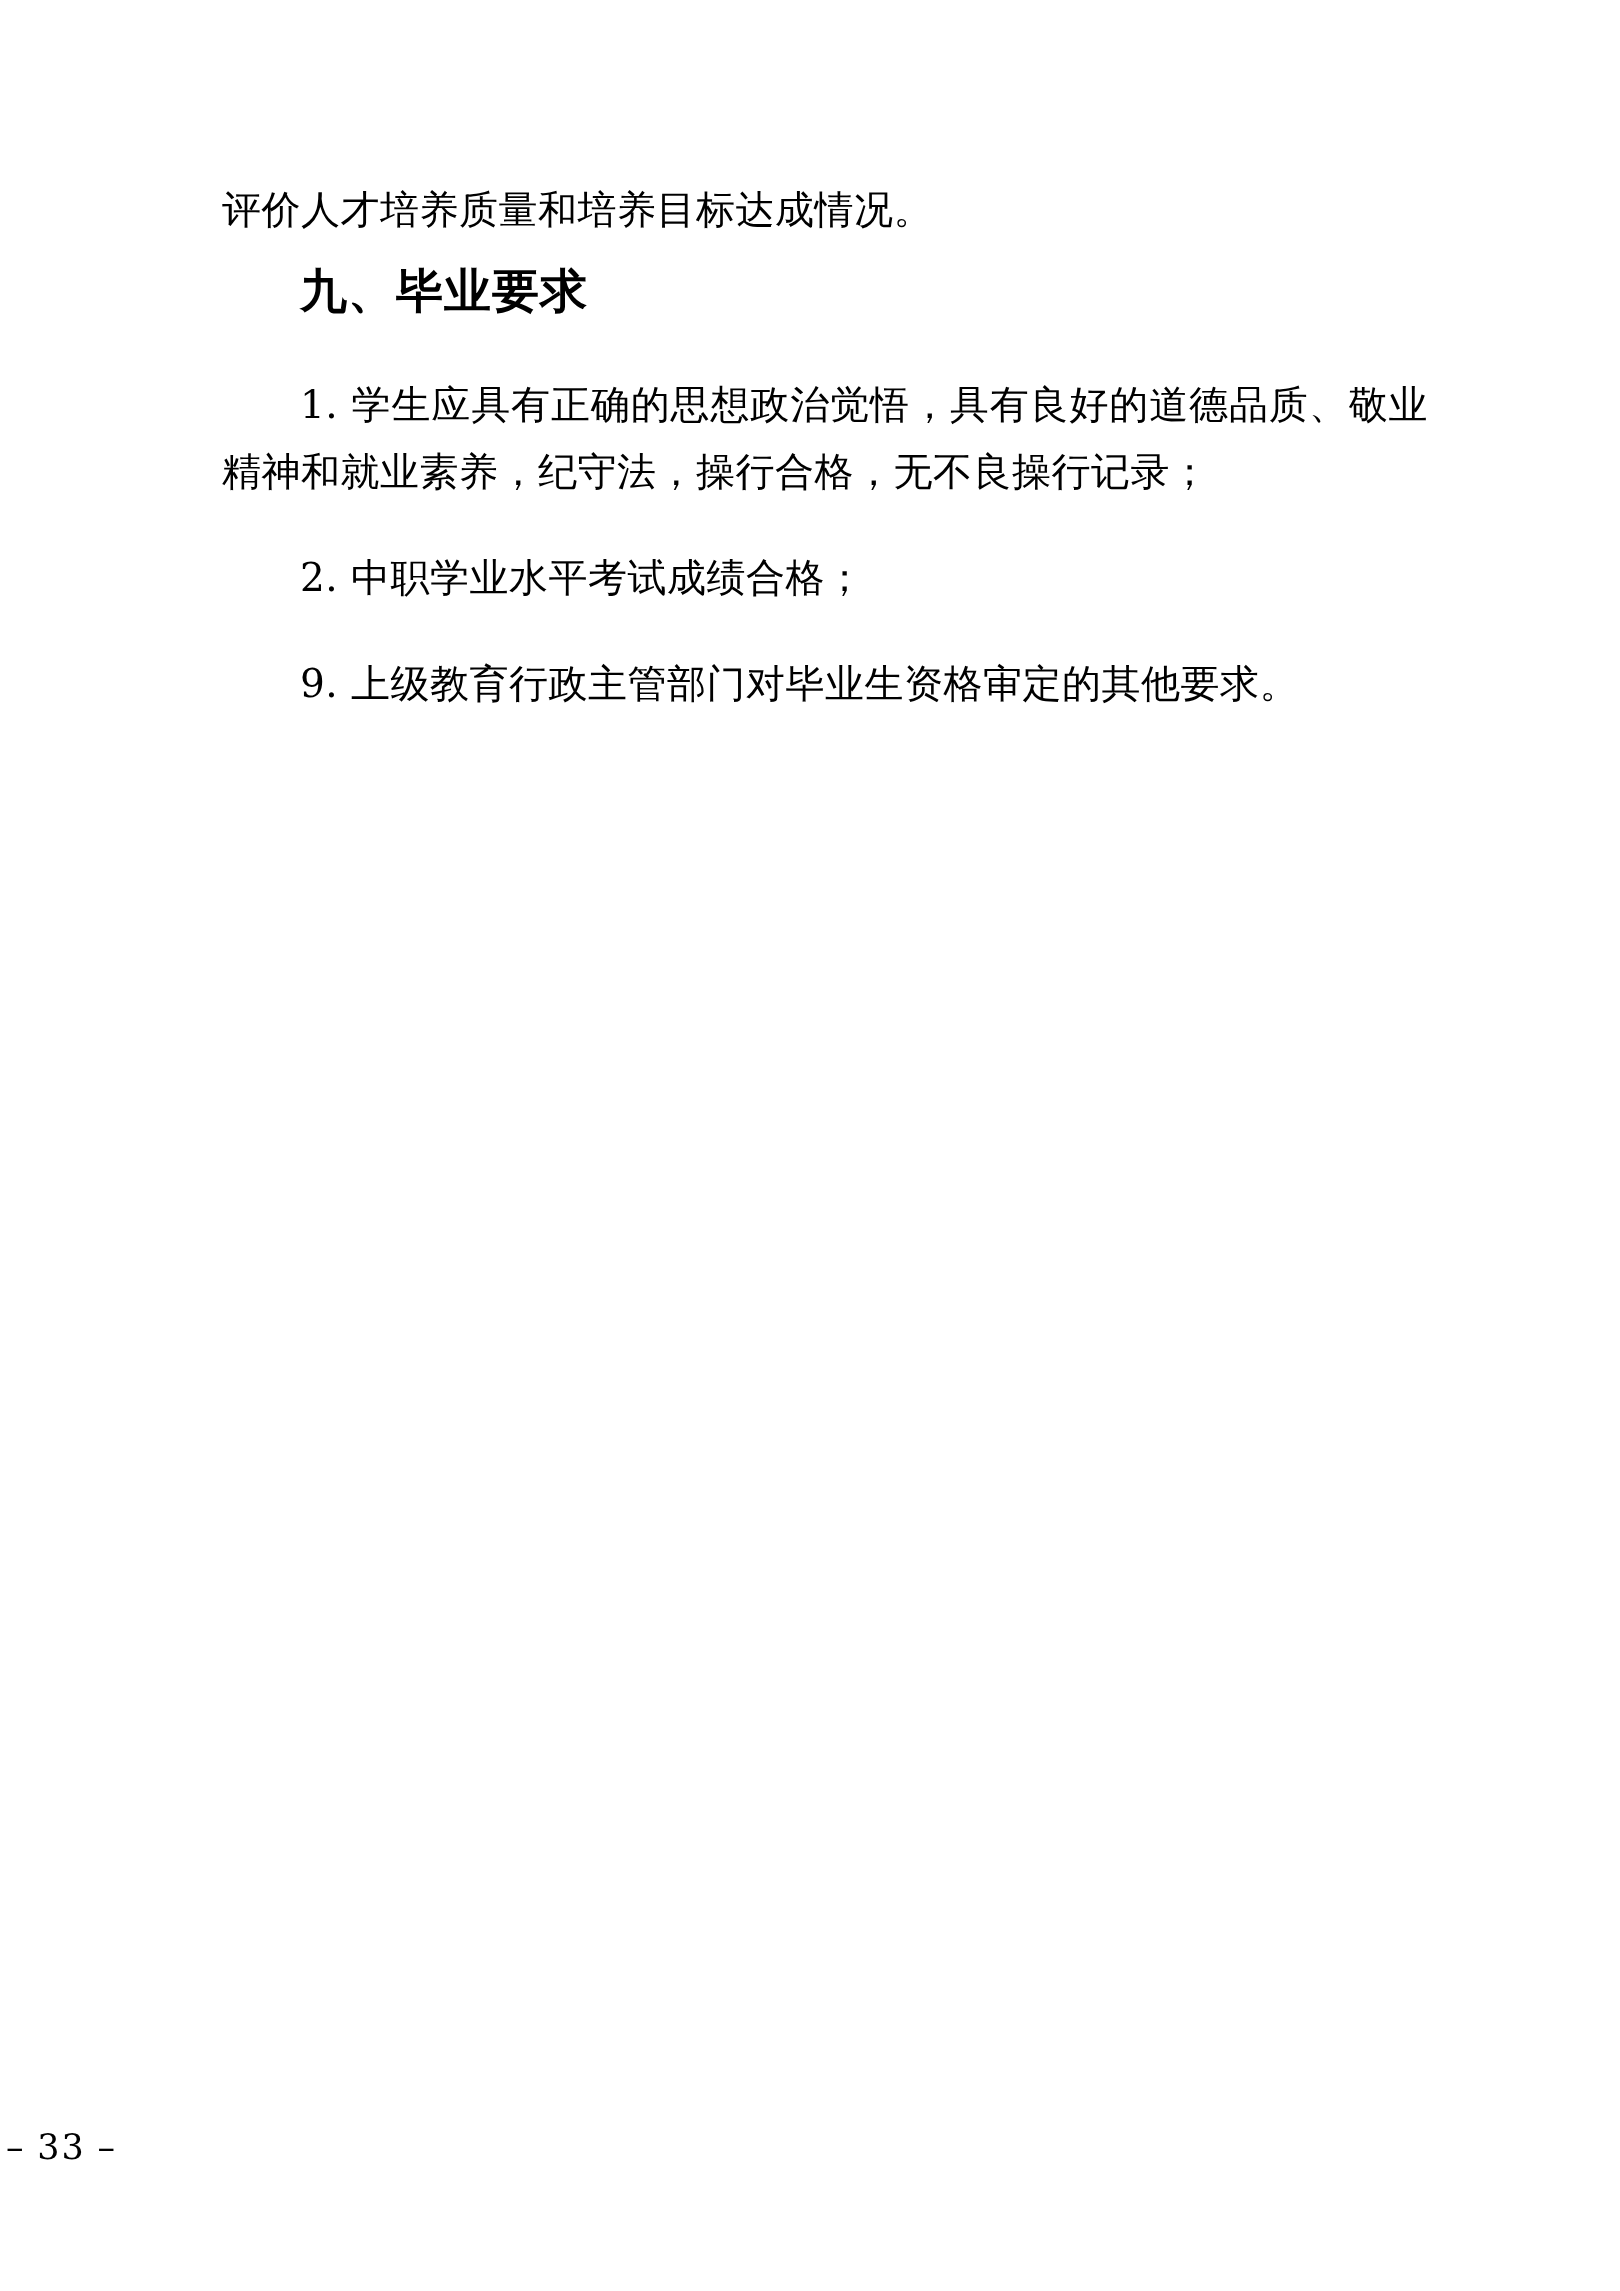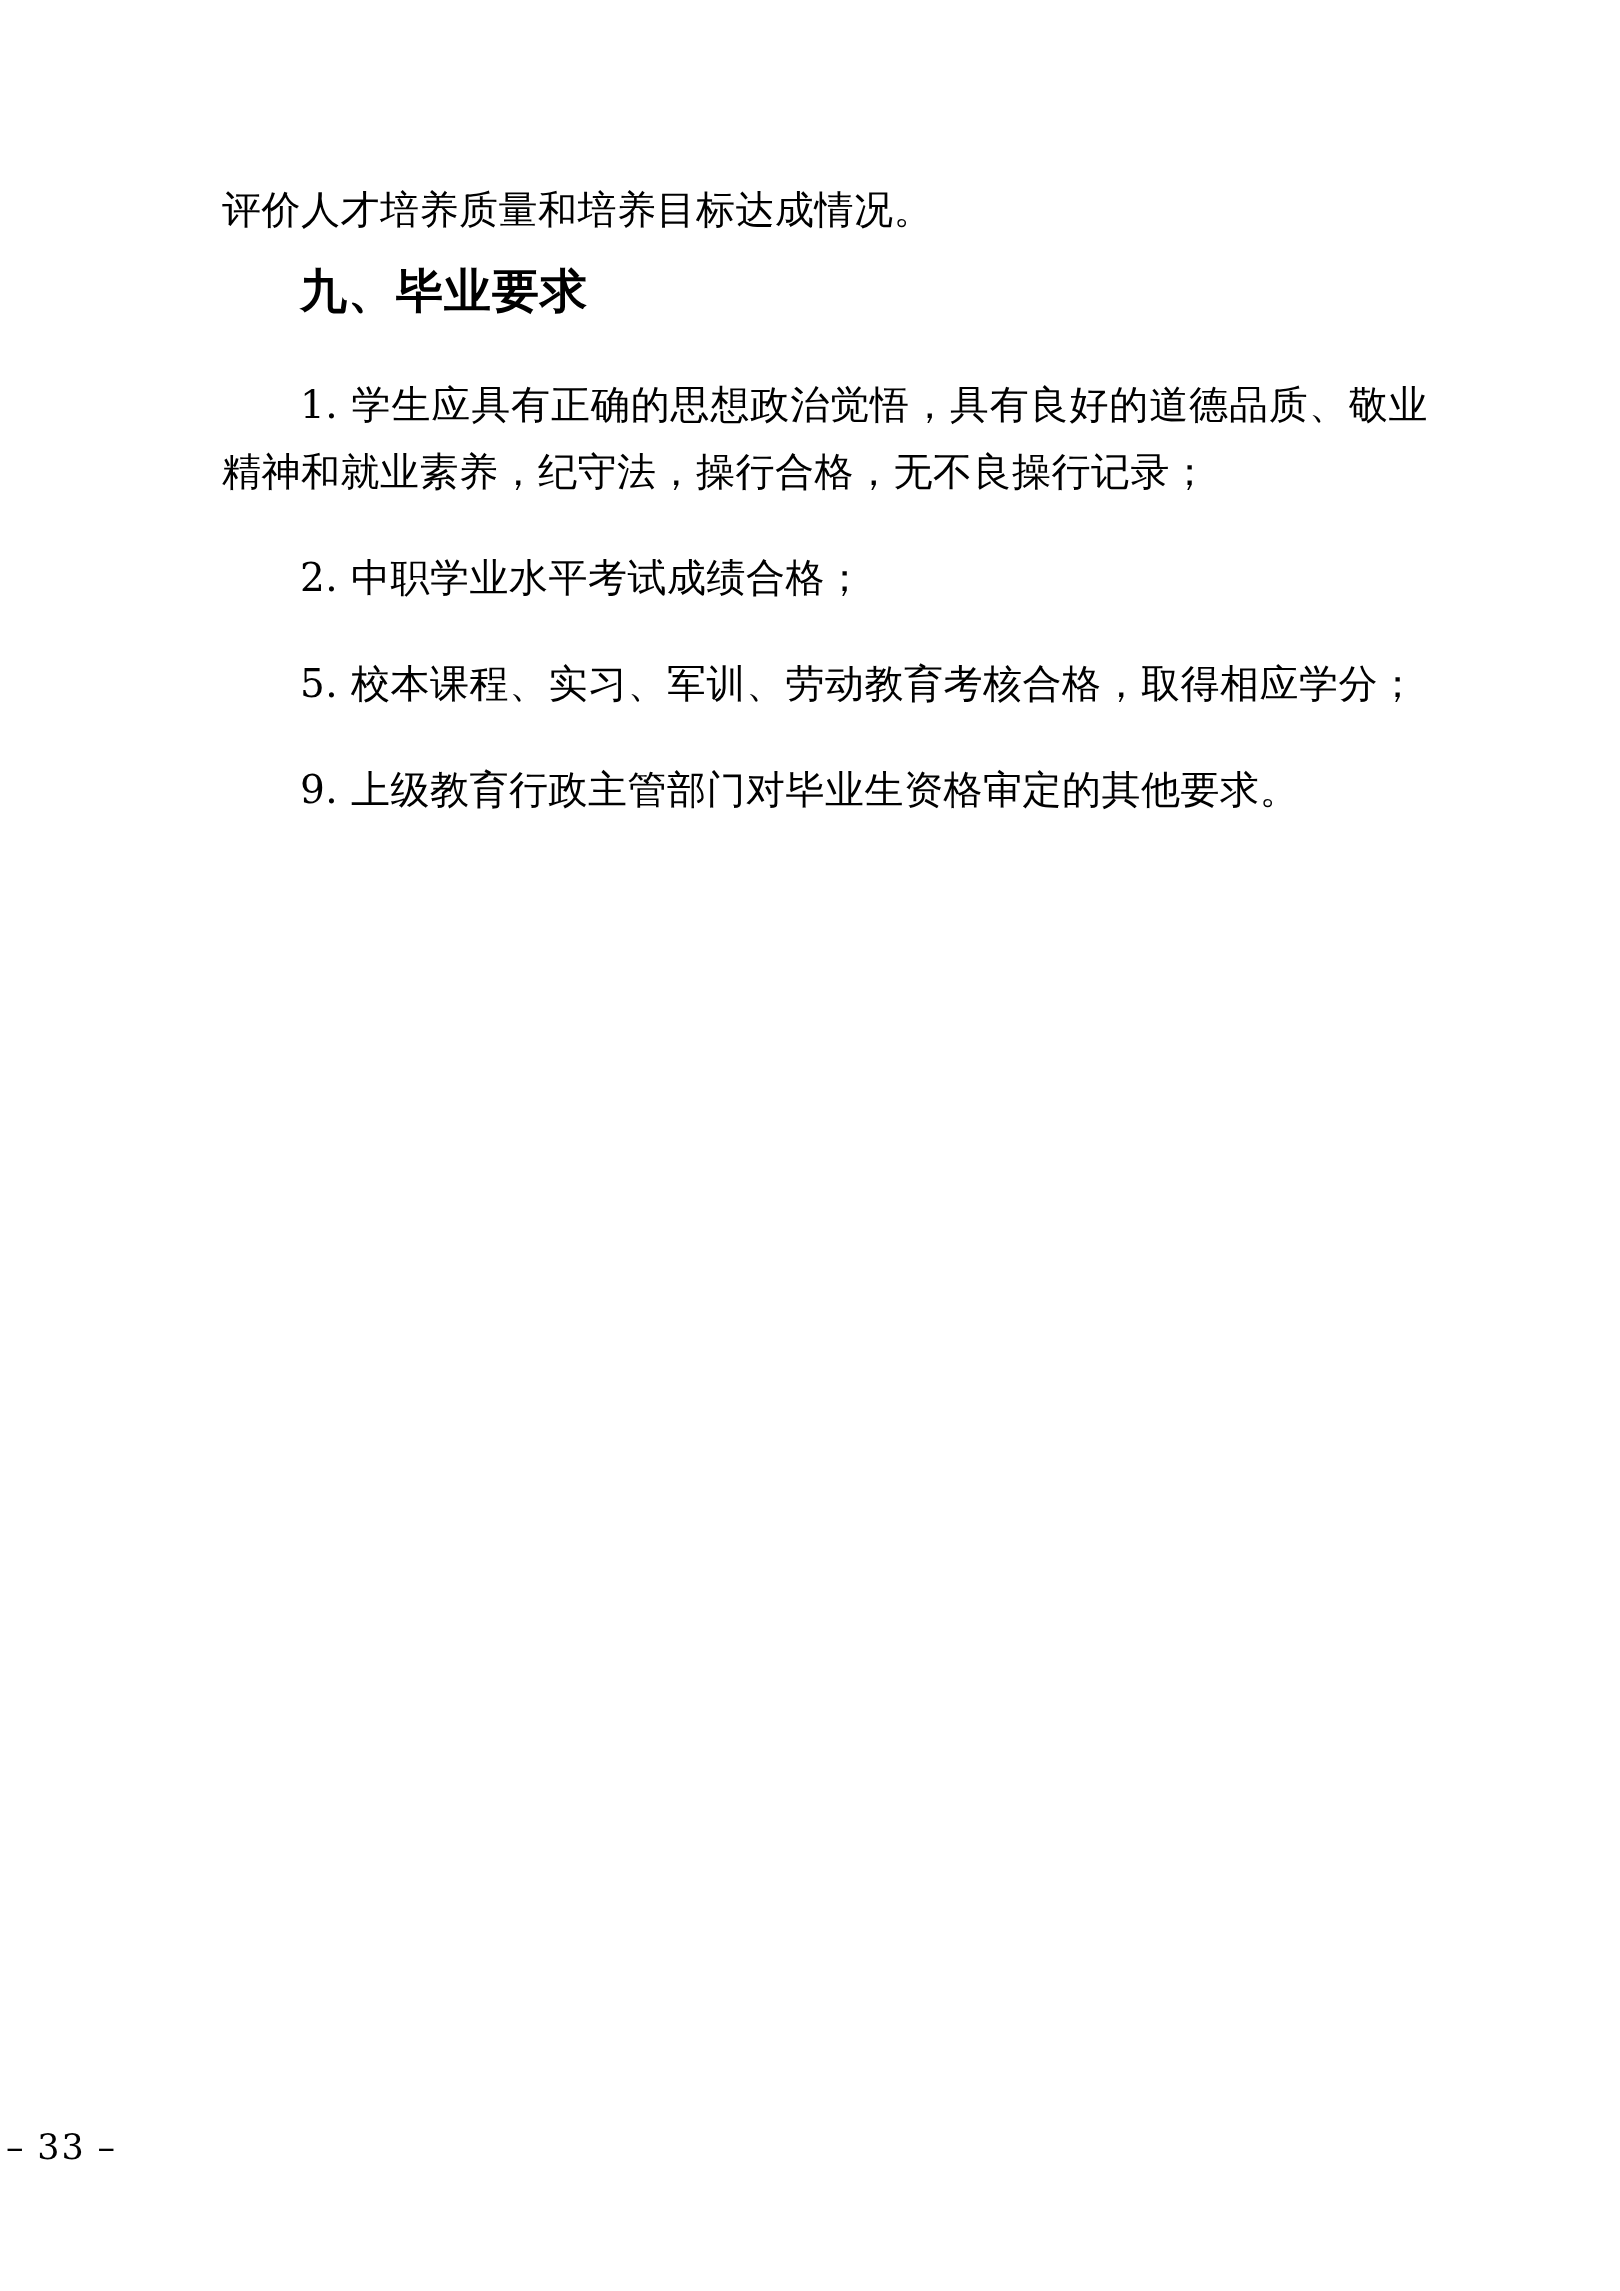--- a/index.html
+++ b/index.html
@@ -80,21 +80,20 @@
 
 
     <h2 class="heading">九、毕业要求</h2>
 
     <p class="list-item">1. 学生应具有正确的思想政治觉悟，具有良好的道德品质、敬业精神和就业素养，纪守法，操行合格，无不良操行记录；</p>
 
 
     <p class="list-item">2. 中职学业水平考试成绩合格；</p>
 
 
-    <p class="list-item">5. 校本课程、实习、军训、劳动教育考核合格，取得相应学分；</p>
 
     <p class="list-item">9. 上级教育行政主管部门对毕业生资格审定的其他要求。</p>
 
   </div>
 
   <div class="footer">
     <span class="pn">–</span><span class="pn">33</span><span class="pn">–</span>
   </div>
 </div>
 

